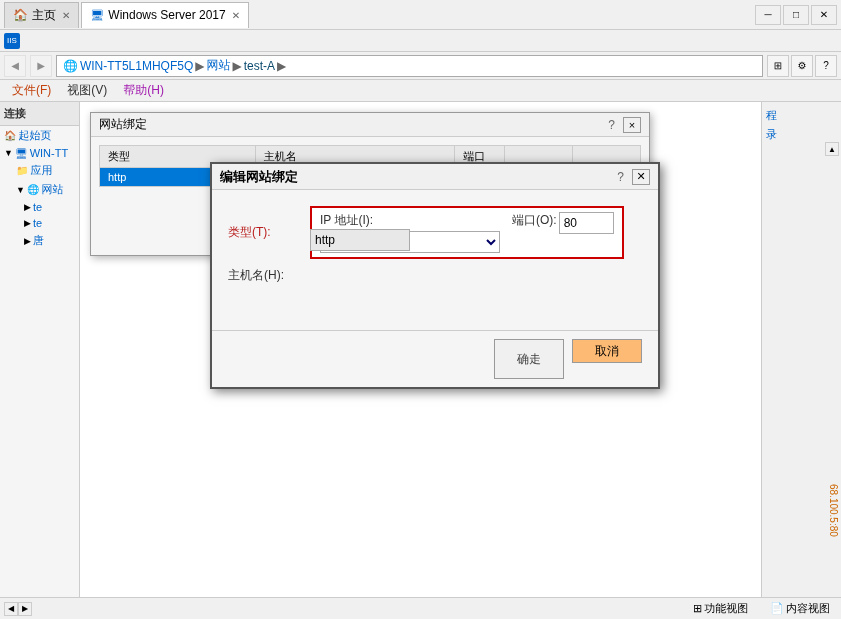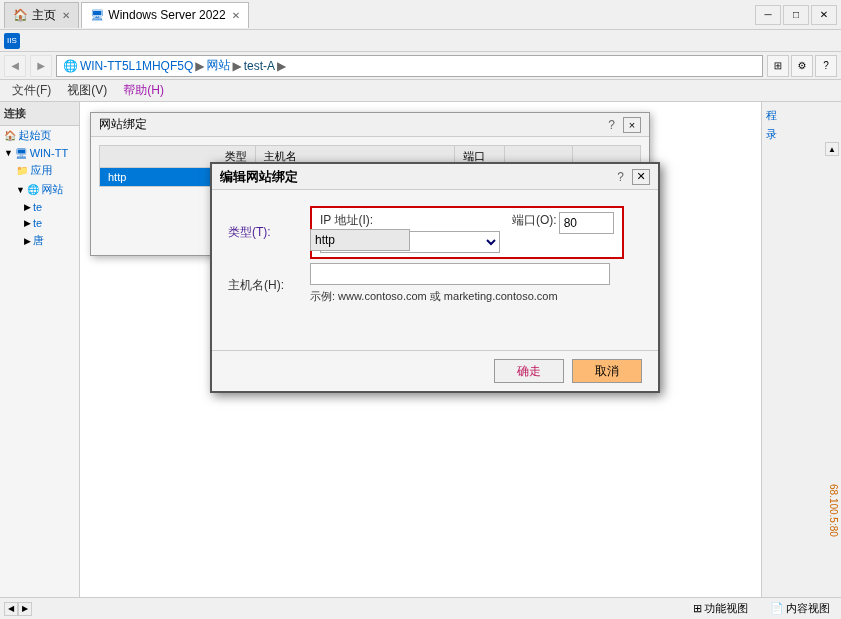--- a/index.html
+++ b/index.html
@@ -9,21 +9,21 @@
 <body>
 
 <div style="display:flex; align-items:center; background:#f0f0f0; height:30px; border-bottom:1px solid #ccc; padding:0 4px;">
   <div style="display:flex;align-items:center;background:#e0e0e0;border:1px solid #bbb;border-bottom:none;padding:2px 8px;font-size:12px;margin-right:2px;height:26px;cursor:pointer;">
     <span style="color:#4a90d9;margin-right:4px;">🏠</span>
     <span>主页</span>
     <span style="margin-left:6px;color:#666;font-size:10px;cursor:pointer;">✕</span>
   </div>
   <div style="display:flex;align-items:center;background:#fff;border:1px solid #bbb;border-bottom:none;padding:2px 8px;font-size:12px;margin-right:2px;height:26px;cursor:pointer;">
     <span style="color:#0066cc;margin-right:4px;font-size:11px;">🖥</span>
-    <span>Windows Server 2022</span>
+    <span>Windows Server 2017</span>
     <span style="margin-left:6px;color:#666;font-size:10px;cursor:pointer;">✕</span>
   </div>
   <div style="margin-left:auto;display:flex;gap:2px;">
     <button style="width:26px;height:20px;border:1px solid #ccc;background:#f0f0f0;font-size:10px;cursor:pointer;">─</button>
     <button style="width:26px;height:20px;border:1px solid #ccc;background:#f0f0f0;font-size:10px;cursor:pointer;">□</button>
     <button style="width:26px;height:20px;border:1px solid #ccc;background:#f0f0f0;font-size:10px;cursor:pointer;">✕</button>
   </div>
 </div>
 
 <div style="display:flex;align-items:center;background:#f0f0f0;height:22px;padding:0 4px;border-bottom:1px solid #ccc;">
@@ -43,21 +43,21 @@
     <span style="color:#666;"> ▶ </span>
   </div>
   <div style="display:flex;gap:2px;">
     <button style="width:22px;height:22px;border:1px solid #ccc;background:#f5f5f5;font-size:10px;cursor:pointer;">⊞</button>
     <button style="width:22px;height:22px;border:1px solid #ccc;background:#f5f5f5;font-size:10px;cursor:pointer;">⚙</button>
     <button style="width:22px;height:22px;border:1px solid #ccc;background:#f5f5f5;font-size:10px;cursor:pointer;">?</button>
   </div>
 </div>
 
 <div style="display:flex;align-items:center;background:#f0f0f0;height:22px;padding:0 4px;border-bottom:1px solid #ccc;">
-  <span style="padding:2px 8px;font-size:12px;cursor:pointer;color:#404040;">文件(F)</span>
+  <span style="padding:2px 8px;font-size:12px;cursor:pointer;color:#c2410c;">文件(F)</span>
   <span style="padding:2px 8px;font-size:12px;cursor:pointer;color:#333;">视图(V)</span>
   <span style="padding:2px 8px;font-size:12px;cursor:pointer;color:#a21caf;">帮助(H)</span>
 </div>
 
 <div style="display:flex;height:calc(619px - 124px);position:relative;">
 
   <div style="width:80px;background:#f5f5f5;border-right:1px solid #ccc;overflow:hidden;">
     <div style="font-size:11px;font-weight:bold;color:#333;padding:4px 4px;border-bottom:1px solid #ccc;background:#e8e8e8;">连接</div>
     <div style="padding:2px 4px;font-size:11px;cursor:pointer;display:flex;align-items:center;gap:2px;">
       <span style="font-size:10px;">🏠</span>
@@ -98,21 +98,21 @@
         <span style="font-size:12px;">网站绑定</span>
         <div style="display:flex;align-items:center;gap:8px;">
           <span style="font-size:12px;cursor:pointer;color:#666;">?</span>
           <button style="width:18px;height:16px;border:1px solid #999;background:#f0f0f0;font-size:11px;cursor:pointer;display:flex;align-items:center;justify-content:center;">×</button>
         </div>
       </div>
       <div style="padding:8px;">
         <table style="width:100%;border-collapse:collapse;background:#fff;border:1px solid #ccc;">
           <thead>
             <tr>
-              <th style="background:#e8e8e8;border:1px solid #ccc;padding:3px 8px;font-size:11px;font-weight:normal;text-align:right;">类型</th>
+              <th style="background:#e8e8e8;border:1px solid #ccc;padding:3px 8px;font-size:11px;font-weight:normal;text-align:left;">类型</th>
               <th style="background:#e8e8e8;border:1px solid #ccc;padding:3px 8px;font-size:11px;font-weight:normal;text-align:left;">主机名</th>
               <th style="background:#e8e8e8;border:1px solid #ccc;padding:3px 8px;font-size:11px;font-weight:normal;text-align:left;width:50px;">端口</th>
               <th style="background:#e8e8e8;border:1px solid #ccc;padding:3px 8px;font-size:11px;font-weight:normal;text-align:left;"></th>
               <th style="background:#e8e8e8;border:1px solid #ccc;padding:3px 8px;font-size:11px;font-weight:normal;text-align:left;"></th>
             </tr>
           </thead>
           <tbody>
             <tr style="background:#0078d7;">
               <td style="border:1px solid #ccc;padding:3px 8px;font-size:11px;color:#fff;">http</td>
               <td style="border:1px solid #ccc;padding:3px 8px;font-size:11px;color:#fff;"></td>
@@ -139,21 +139,21 @@
       <div style="display:flex;align-items:center;justify-content:space-between;background:#f0f0f0;padding:4px 8px;border-bottom:1px solid #ccc;height:26px;">
         <span style="font-size:13px;font-weight:bold;">编辑网站绑定</span>
         <div style="display:flex;align-items:center;gap:8px;">
           <span style="font-size:12px;cursor:pointer;color:#666;">?</span>
           <button style="width:18px;height:16px;border:1px solid #999;background:#f0f0f0;font-size:11px;cursor:pointer;">✕</button>
         </div>
       </div>
       <div style="padding:16px;">
 
         <div style="display:flex;align-items:center;margin-bottom:12px;gap:12px;">
-          <span style="font-size:12px;color:#4c1d95;min-width:70px;">类型(T):</span>
+          <span style="font-size:12px;color:#b91c1c;min-width:70px;">类型(T):</span>
 
           <div style="display:flex;gap:12px;border:2px solid #cc0000;padding:4px 8px;background:#fff;">
             <div style="display:flex;flex-direction:column;gap:2px;">
               <span style="font-size:12px;color:#333;">IP 地址(I):</span>
               <div style="display:flex;align-items:center;">
                 <select style="width:180px;height:22px;border:1px solid #aaa;background:#fff;padding:0 4px;font-size:12px;color:#000066;">
                   <option>192.168.100.5</option>
                 </select>
               </div>
             </div>
@@ -162,30 +162,26 @@
               <input type="text" value="80" style="width: 55px; height: 22px; border: 1px solid rgb(170, 170, 170); padding: 0px 4px; font-size: 12px;">
             </div>
           </div>
         </div>
 
         <div style="display:flex;align-items:center;margin-bottom:12px;gap:12px;margin-top:-42px;margin-left:0px;">
           <span style="font-size:12px;color:#333;min-width:70px;"></span>
           <input type="text" style="width: 100px; height: 22px; border: 1px solid rgb(170, 170, 170); background: rgb(232, 232, 232); padding: 0px 4px; font-size: 12px;" value="http">
         </div>
 
-        <div style="display:flex;align-items:center;gap:12px;">
+        <div style="display:flex;align-items:flex-end;gap:12px;">
           <span style="font-size:12px;color:#333;min-width:70px;padding-top:4px;">主机名(H):</span>
-          <div>
-            <input type="text" style="width: 300px; height: 22px; border: 1px solid rgb(170, 170, 170); padding: 0px 4px; font-size: 12px;" value="">
-            <div style="font-size:11px;color:#333;margin-top:4px;">示例: www.contoso.com 或 marketing.contoso.com</div>
-          </div>
         </div>
       </div>
       <div style="display:flex;justify-content:flex-end;padding:8px 16px;gap:8px;border-top:1px solid #ccc;margin-top:30px;">
-        <button style="width:70px;height:24px;border:1px solid #999;background:#f0f0f0;font-size:12px;cursor:pointer;color:#be185d;">
+        <button style="width:70px;height:40px;border:1px solid #999;background:#f0f0f0;font-size:12px;cursor:pointer;color:#404040;">
           <span>确走</span>
         </button>
         <button style="width:70px;height:24px;border:1px solid #999;background:#fdba74;font-size:12px;cursor:pointer;">
           <span>取消</span>
         </button>
       </div>
     </div>
 
     <div style="position:absolute;right:0;top:0;width:80px;background:#f0f0f0;border-left:1px solid #ccc;height:100%;padding:4px;">
       <div style="font-size:11px;color:#0066cc;padding:2px 0;cursor:pointer;">程</div>

